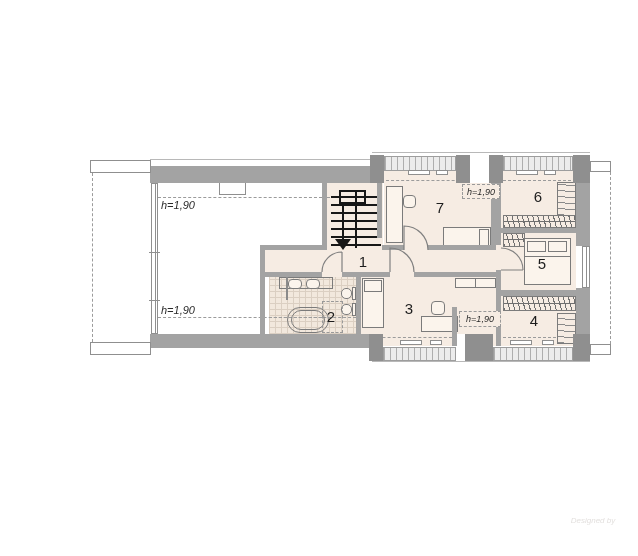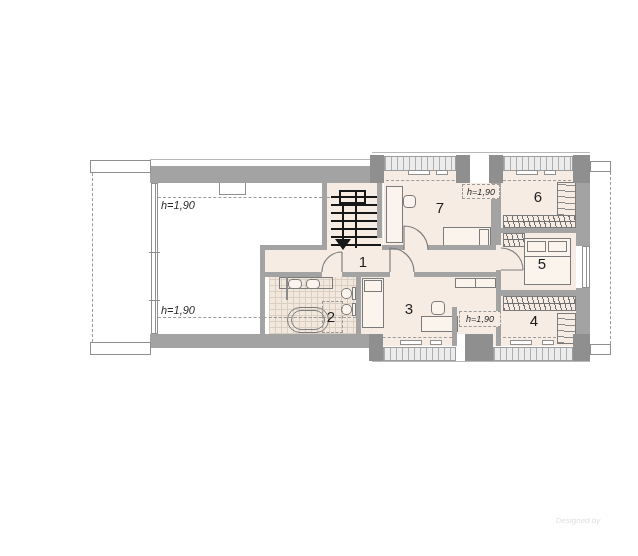--- a/index.html
+++ b/index.html
@@ -182,17 +182,17 @@
 
   <svg class="overlay" width="638" height="556" viewBox="0 0 638 556">
     <g stroke="#808080" stroke-width="1.2" fill="none">
       <path d="M 404 250 L 404 226 A 24 24 0 0 1 428 250"></path>
       <path d="M 342 272 L 342 252 M 322 272 A 20 20 0 0 1 342 252"></path>
       <path d="M 390 272 L 390 248 A 24 24 0 0 1 414 272"></path>
       <path d="M 501 270 L 523 270 M 501 248 A 22 22 0 0 1 523 270"></path>
     </g>
   </svg>
 
-  <div class="a wm" style="left:533px;top:516px;width:90px;">
+  <div class="a wm" style="left:548px;top:516px;width:90px;">
     <div>Designed by</div>
   </div>
 
 </div>
 
 </body></html>

